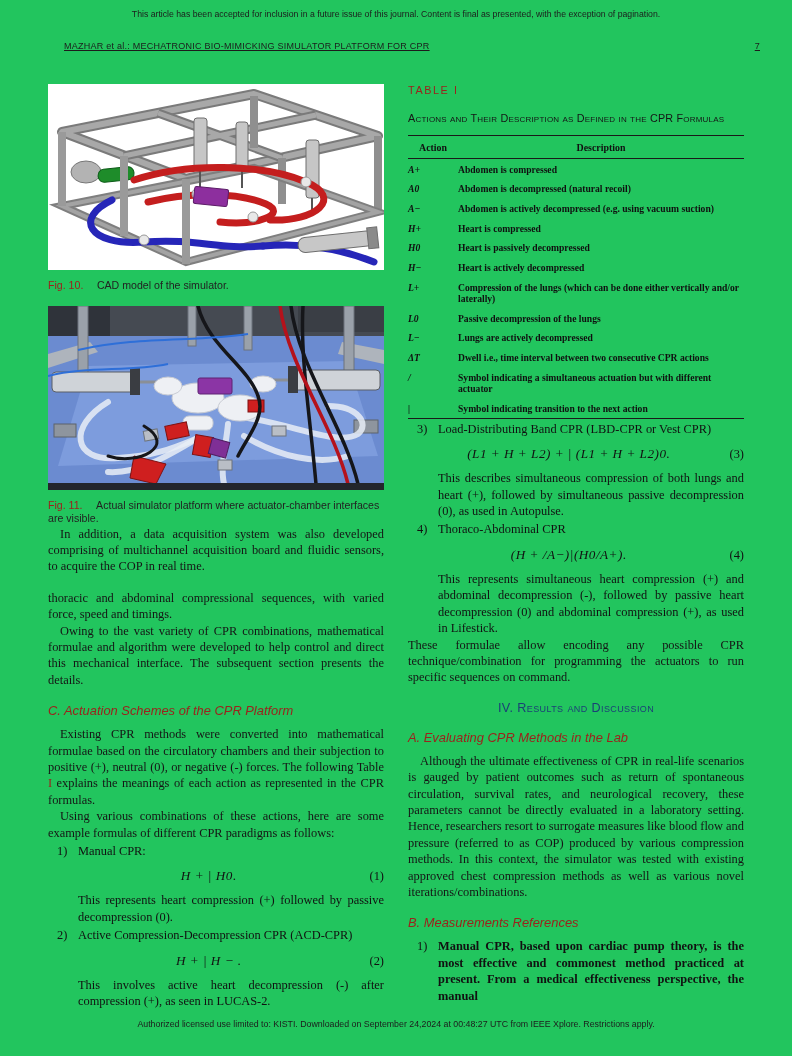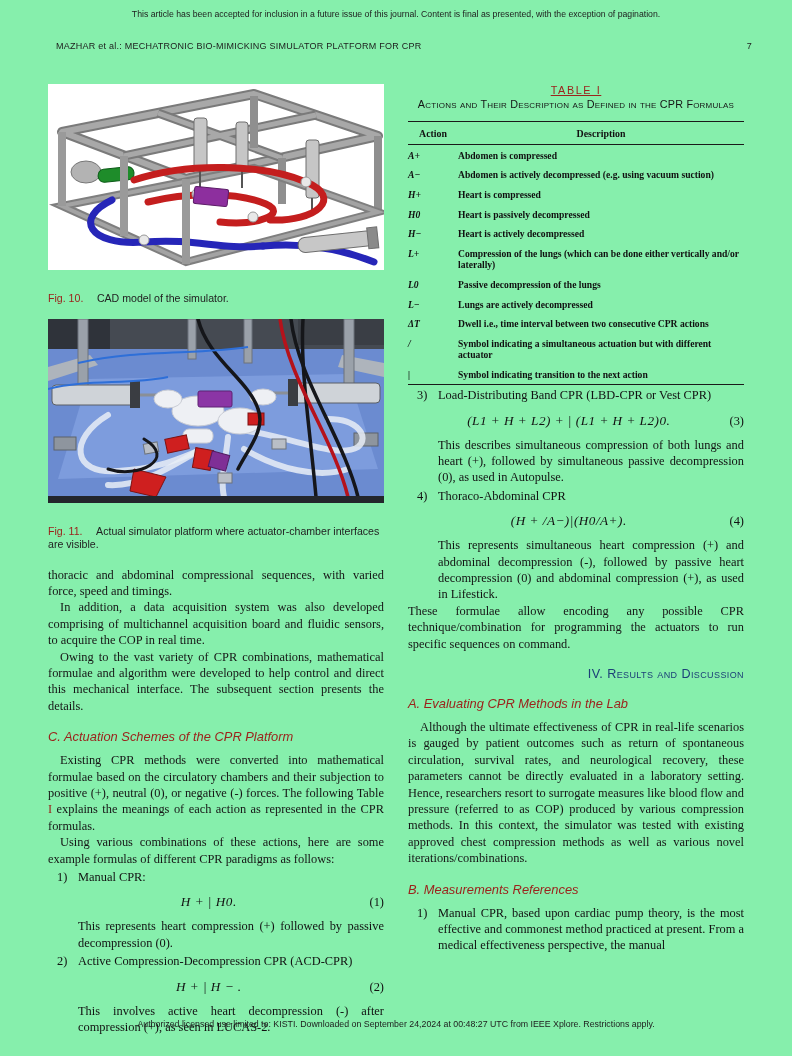--- a/index.html
+++ b/index.html
@@ -1,42 +1,42 @@
 <!DOCTYPE html>
 <html><head>
 <meta charset="utf-8">
 <style>
   html,body{margin:0;padding:0;background:#ffffff;}
-  .page{position:relative;width:792px;height:1056px;background:#86efac;overflow:hidden;
+  .page{position:relative;width:792px;height:1056px;background:#22c55e;overflow:hidden;
         font-family:"Liberation Serif", serif;color:#111;}
   .notice{position:absolute;top:9px;left:0;width:100%;text-align:center;
         font-family:"Liberation Sans", sans-serif;font-size:8.7px;color:#1c1c1c;}
-  .runhead{position:absolute;top:41px;left:56px;width:696px;display:flex;
+  .runhead{position:absolute;top:41px;left:64px;width:696px;display:flex;
         justify-content:space-between;font-family:"Liberation Sans", sans-serif;
-        font-size:9px;letter-spacing:.25px;color:#1c1c1c;}
+        font-size:9px;letter-spacing:.25px;color:#1c1c1c;text-decoration:underline;}
   .col{position:absolute;top:84px;width:336px;}
   .col-left{left:48px;}
   .col-right{left:408px;}
   .p{margin:0;text-align:justify;font-size:12.4px;line-height:16.4px;color:#151515;}
   .p.indent{text-indent:12px;}
   .mt{margin-top:15px;}
   .figure{margin:0;}
   .figure + .figure{margin-top:13px;}
   .figcap{font-family:"Liberation Sans", sans-serif;font-size:10.6px;line-height:13.5px;
-        color:#222;margin-top:22px;text-align:left;}
+        color:#222;margin-top:9px;text-align:left;}
   .figlabel{color:#9b231c;}
   .subhead{font-family:"Liberation Sans", sans-serif;font-style:italic;font-weight:normal;
         color:#9b231c;font-size:12.9px;margin:15px 0 8px 0;}
-  .h-roman{text-align:right;font-family:"Liberation Sans", sans-serif;color:#1c3f77;
+  .h-roman{text-align:center;font-family:"Liberation Sans", sans-serif;color:#1c3f77;
         font-size:12.6px;font-variant:small-caps;letter-spacing:.4px;margin:15px 0 1px 0;
         font-weight:normal;}
-  .tbl-title{text-align:center;font-family:"Liberation Sans", sans-serif;font-size:10.8px;
-        letter-spacing:1.6px;color:#9b231c;text-decoration:underline;}
-  .tbl-cap{text-align:center;font-family:"Liberation Sans", sans-serif;
-        font-variant:small-caps;font-size:10.8px;letter-spacing:.2px;color:#151515;margin-top:2px;}
+  .tbl-title{text-align:left;font-family:"Liberation Sans", sans-serif;font-size:10.8px;
+        letter-spacing:1.6px;color:#9b231c;}
+  .tbl-cap{font-family:"Liberation Sans", sans-serif;
+        font-variant:small-caps;font-size:10.8px;letter-spacing:.2px;color:#151515;margin-top:16px;}
   table.t1{width:100%;border-collapse:collapse;margin-top:11px;
         border-top:1.7px solid #1a1a1a;border-bottom:1.7px solid #1a1a1a;}
   table.t1 th{font-size:9.9px;text-align:center;padding:6px 0 5px;border-bottom:1px solid #1a1a1a;}
   table.t1 td{font-size:9.6px;font-weight:bold;line-height:11.2px;padding:4.5px 0 4px;
         vertical-align:top;color:#101010;}
   td.act,th.act{width:50px;padding-left:7px;}
   td.act{font-style:italic;font-size:10px;}
   .after-table{margin-top:30px;}
   .li{display:flex;font-size:12.4px;line-height:16.4px;padding-left:9px;margin-top:2px;}
   .li .li-num{flex:none;width:16px;margin-right:5px;text-align:left;}
@@ -187,22 +187,22 @@
           <path d="M0,70 C40,60 80,66 120,58"></path>
         </g>
         <rect x="0" y="177" width="336" height="7" fill="#23262c"></rect>
       </svg>
       <div class="figcap">
         <span class="figlabel">Fig. 11.</span>
          <span>Actual simulator platform where actuator-chamber interfaces are visible.</span>
       </div>
     </div>
 
+    <p class="p indent">In addition, a data acquisition system was also developed comprising of multichannel acquisition board and fluidic sensors, to acquire the COP in real time.</p>
     <p class="p mt">thoracic and abdominal compressional sequences, with varied force, speed and timings.</p>
-    <p class="p indent">In addition, a data acquisition system was also developed comprising of multichannel acquisition board and fluidic sensors, to acquire the COP in real time.</p>
     <p class="p indent">Owing to the vast variety of CPR combinations, mathematical formulae and algorithm were developed to help control and direct this mechanical interface. The subsequent section presents the details.</p>
 
     <h3 class="subhead">C.  Actuation Schemes of the CPR Platform</h3>
 
     <p class="p indent"><span>Existing CPR methods were converted into mathematical formulae based on the circulatory chambers and their subjection to positive (+), neutral (0), or negative (-) forces. The following Table </span><span class="figlabel">I</span><span> explains the meanings of each action as represented in the CPR formulas.</span></p>
     <p class="p indent">Using various combinations of these actions, here are some example formulas of different CPR paradigms as follows:</p>
 
     <div class="li">
       <span class="li-num">1)</span>
       <span class="li-text">Manual CPR:</span>
@@ -236,20 +236,24 @@
             <th class="act">Action</th>
             <th>Description</th>
           </tr>
         </thead>
         <tbody>
           <tr>
               <td class="act">A+</td>
               <td>Abdomen is compressed</td>
             </tr>
           <tr>
+              <td class="act">A0</td>
+              <td>Abdomen is decompressed (natural recoil)</td>
+            </tr>
+          <tr>
               <td class="act">A−</td>
               <td>Abdomen is actively decompressed (e.g. using vacuum suction)</td>
             </tr>
           <tr>
               <td class="act">H+</td>
               <td>Heart is compressed</td>
             </tr>
           <tr>
               <td class="act">H0</td>
               <td>Heart is passively decompressed</td>
@@ -309,20 +313,20 @@
     <p class="p">These formulae allow encoding any possible CPR technique/combination for programming the actuators to run specific sequences on command.</p>
 
     <h2 class="h-roman">IV. Results and Discussion</h2>
 
     <h3 class="subhead">A.  Evaluating CPR Methods in the Lab</h3>
     <p class="p indent">Although the ultimate effectiveness of CPR in real-life scenarios is gauged by patient outcomes such as return of spontaneous circulation, survival rates, and neurological recovery, these parameters cannot be directly evaluated in a laboratory setting. Hence, researchers resort to surrogate measures like blood flow and pressure (referred to as COP) produced by various compression methods. In this context, the simulator was tested with existing approved chest compression methods as well as various novel iterations/combinations.</p>
 
     <h3 class="subhead">B.  Measurements References</h3>
     <div class="li">
       <span class="li-num">1)</span>
-      <span class="li-text" style="text-align:justify;">Manual CPR, based upon cardiac pump theory, is the most effective and commonest method practiced at present. From a medical effectiveness perspective, the manual</span>
+      <span class="li-text" style="text-align:justify;font-weight:bold;">Manual CPR, based upon cardiac pump theory, is the most effective and commonest method practiced at present. From a medical effectiveness perspective, the manual</span>
     </div>
 
   </div>
 
   <div class="footer">Authorized licensed use limited to: KISTI. Downloaded on September 24,2024 at 00:48:27 UTC from IEEE Xplore.  Restrictions apply.</div>
 
 </div>
 
 </body></html>

